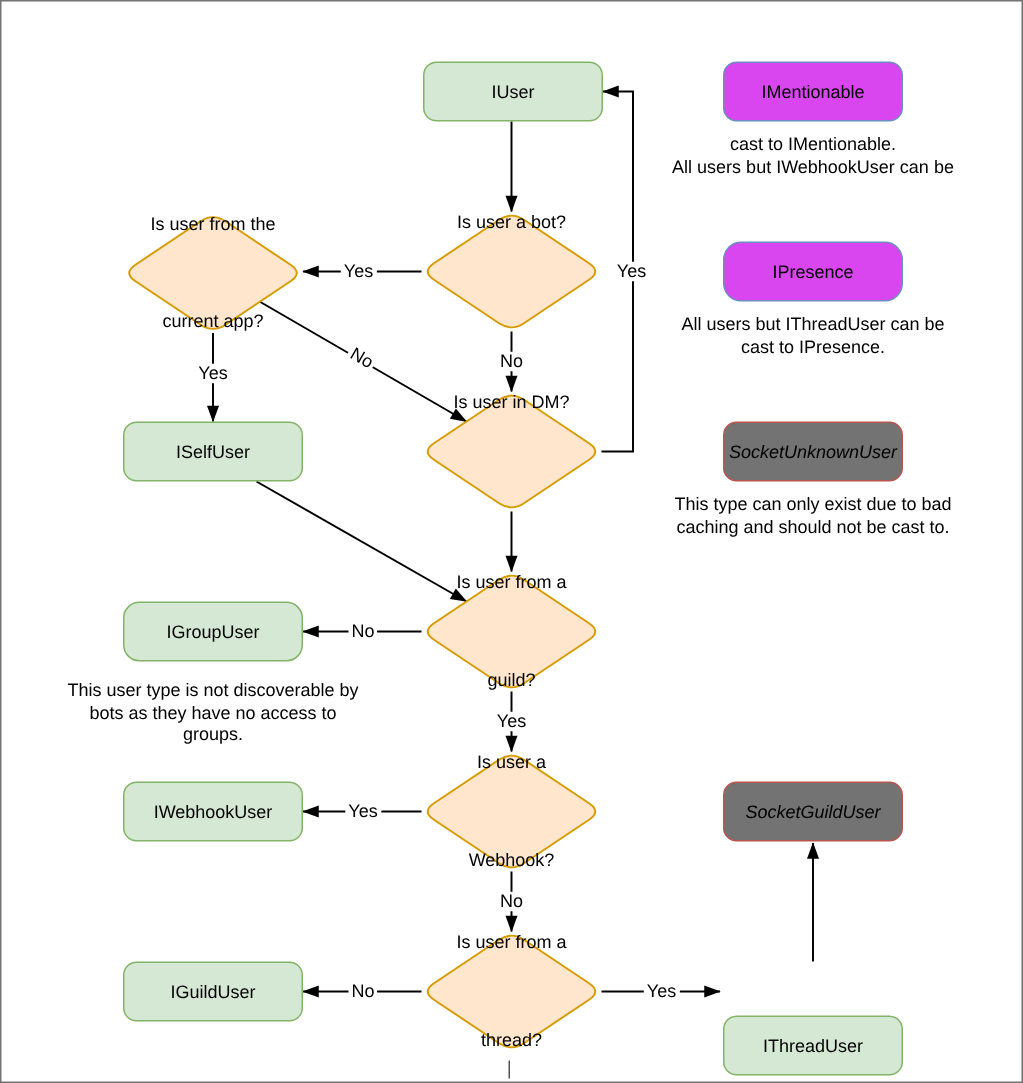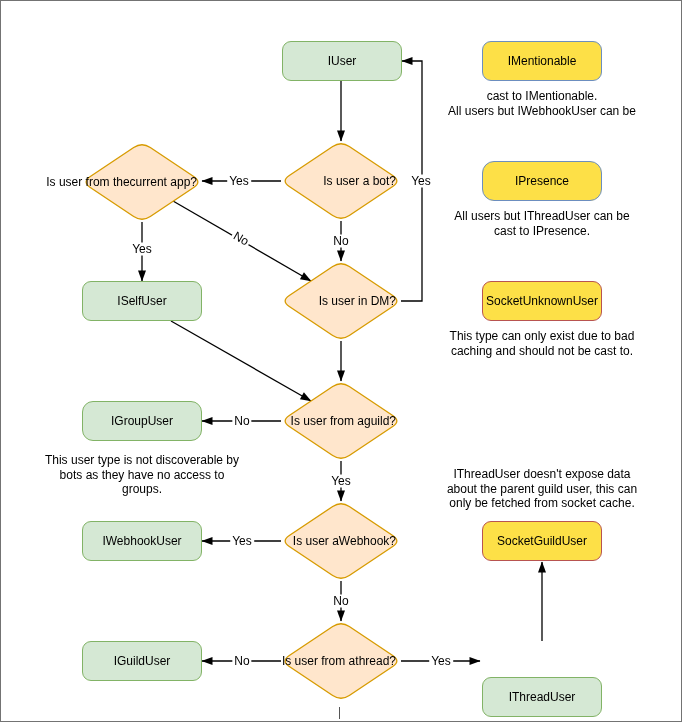--- a/index.html
+++ b/index.html
@@ -10,27 +10,27 @@
     overflow:hidden;
   }
   .layer{position:absolute; left:0; top:0;}
   .node{
     position:absolute; width:120px; height:40px; box-sizing:border-box;
     border:1px solid; border-radius:9px;
     display:flex; align-items:center; justify-content:center;
     font-size:12px; text-align:center;
   }
   .node.green{background:#d5e8d4; border-color:#82b366;}
-  .node.blue{background:#fde047; border-color:#6c8ebf;}
-  .node.red{background:#fde047; border-color:#b85450;}
+  .node.blue{background:#d946ef; border-color:#6c8ebf;}
+  .node.red{background:#737373; border-color:#b85450;font-style:italic;}
   .diamond-shape{fill:#ffe6cc; stroke:#d79b00; stroke-width:1.3;}
   .edge{stroke:#000; stroke-width:1.3; fill:none;}
   .diamond-label{
     position:absolute; width:110px; height:80px;
-    display:flex; flex-direction:row; align-items:center; justify-content:flex-end;
+    display:flex; flex-direction:column; align-items:center; justify-content:space-between;
     font-size:12px; line-height:15px; text-align:center;
   }
   .diamond-label span{display:block; white-space:nowrap;}
   .note{
     position:absolute; width:230px; font-size:12px; line-height:14.5px; text-align:center;
   }
   .note span{display:block; white-space:nowrap;}
   .edge-label{
     position:absolute; transform:translate(-50%,-50%);
     background:#fff; padding:0 2px; font-size:12px; line-height:13px; white-space:nowrap;
@@ -123,25 +123,20 @@
   </div>
   <div class="note" style="left:426px;top:328px;">
     <span>This type can only exist due to bad</span>
     <span>caching and should not be cast to.</span>
   </div>
   <div class="note" style="left:26px;top:452px;">
     <span>This user type is not discoverable by</span>
     <span>bots as they have no access to</span>
     <span>groups.</span>
   </div>
-  <div class="note" style="left:426px;top:466px;">
-    <span>IThreadUser doesn't expose data</span>
-    <span>about the parent guild user, this can</span>
-    <span>only be fetched from socket cache.</span>
-  </div>
 
   <span class="edge-label" style="left:238px;top:180px;">Yes</span>
   <span class="edge-label" style="left:340px;top:240px;">No</span>
   <span class="edge-label" style="left:420px;top:180px;">Yes</span>
   <span class="edge-label" style="left:141px;top:248px;">Yes</span>
   <span class="edge-label rot" style="left:240px;top:238px;">No</span>
   <span class="edge-label" style="left:241px;top:420px;">No</span>
   <span class="edge-label" style="left:340px;top:480px;">Yes</span>
   <span class="edge-label" style="left:241px;top:540px;">Yes</span>
   <span class="edge-label" style="left:340px;top:600px;">No</span>

